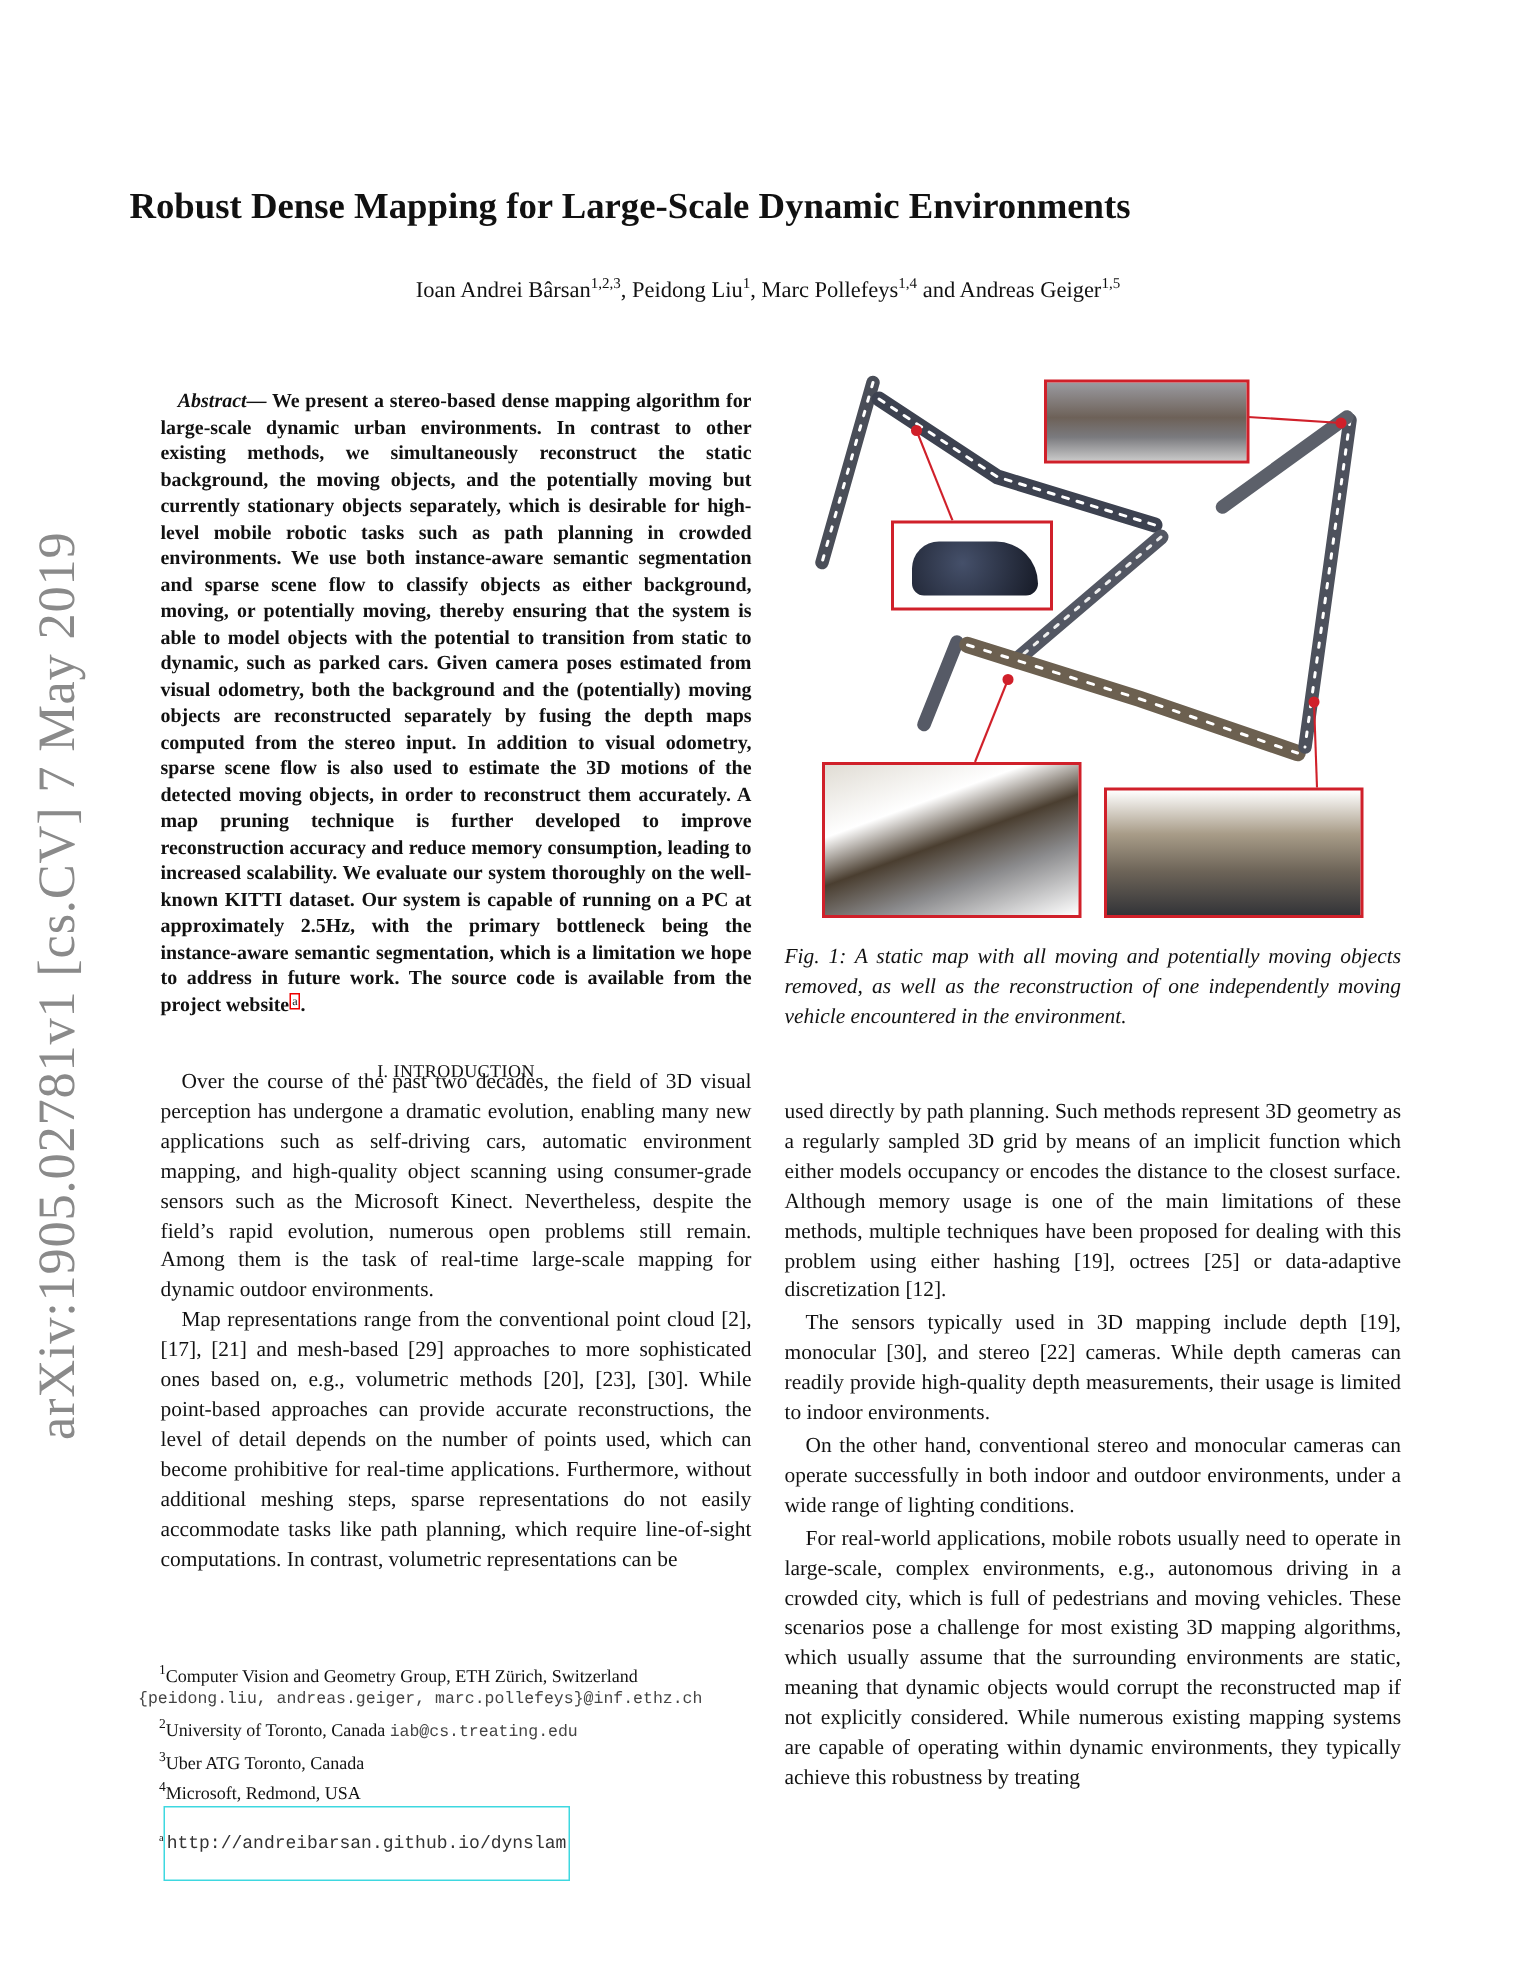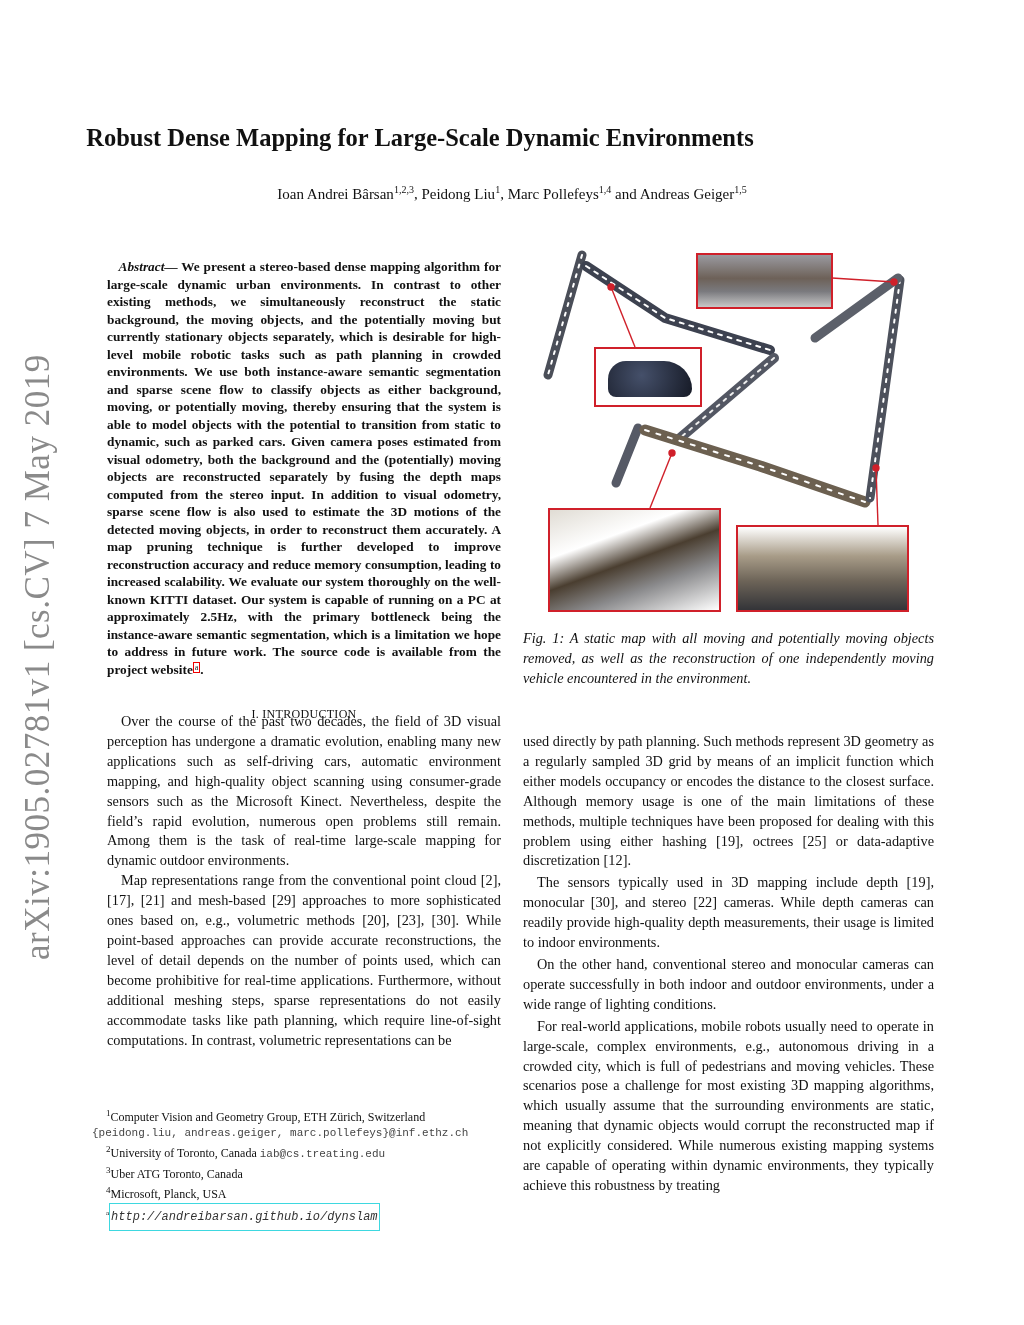--- a/index.html
+++ b/index.html
@@ -18,21 +18,21 @@
   .abstract { top: 258px; font-weight: bold; font-size: 13.3px; line-height: 17.5px; }
   .abstract .lbl { font-style: italic; }
   .fnref { display: inline-block; border: 1.5px solid #e00; font-size: 8px; line-height: 9px; padding: 0 1px; vertical-align: 4px; font-weight: normal; }
   .section-head { position: absolute; left: 107px; width: 394px; top: 707px; text-align: center; font-size: 12px; letter-spacing: 0.3px; }
   .intro { top: 712px; }
   p { margin: 0; text-indent: 14px; }
   .footnotes { position: absolute; left: 92px; width: 410px; top: 1105px; font-size: 12px; line-height: 16px; }
   .footnotes div { text-align: justify; }
   .footnotes sup { font-size: 9px; vertical-align: 5px; }
   .mono { font-family: "Liberation Mono", "DejaVu Sans Mono", monospace; font-size: 11px; color: #444; }
-  .urlbox { display: inline-block; border: 1.5px solid #3ed8e0; padding: 5px 1px; font-style: italic; }
+  .urlbox { display: inline-block; border: 1.5px solid #3ed8e0; padding: 16px 1px; }
   .figure { position: absolute; left: 520px; top: 240px; width: 420px; height: 380px; }
   .caption { position: absolute; left: 523px; width: 411px; top: 628px; font-size: 14.3px; line-height: 20px; text-align: justify; font-style: italic; }
   .rtext { top: 732px; }
   .inset { position: absolute; border: 2px solid #d0202a; overflow: hidden; box-sizing: border-box; }
 </style>
 </head>
 <body>
 
 <div class="arxiv">arXiv:1905.02781v1  [cs.CV]  7 May 2019</div>
 
@@ -51,21 +51,21 @@
 <div class="col left intro">
   <p>Over the course of the past two decades, the field of 3D visual perception has undergone a dramatic evolution, enabling many new applications such as self-driving cars, automatic environment mapping, and high-quality object scanning using consumer-grade sensors such as the Microsoft Kinect. Nevertheless, despite the field’s rapid evolution, numerous open problems still remain. Among them is the task of real-time large-scale mapping for dynamic outdoor environments.</p>
   <p>Map representations range from the conventional point cloud [2], [17], [21] and mesh-based [29] approaches to more sophisticated ones based on, e.g., volumetric methods [20], [23], [30]. While point-based approaches can provide accurate reconstructions, the level of detail depends on the number of points used, which can become prohibitive for real-time applications. Furthermore, without additional meshing steps, sparse representations do not easily accommodate tasks like path planning, which require line-of-sight computations. In contrast, volumetric representations can be</p>
 </div>
 
 <div class="footnotes">
   <div style="padding-left:14px"><sup>1</sup><span>Computer Vision and Geometry Group, ETH Zürich, Switzerland</span></div>
   <div class="mono">{peidong.liu, andreas.geiger, marc.pollefeys}@inf.ethz.ch</div>
   <div style="padding-left:14px"><sup>2</sup><span>University of Toronto, Canada </span><span class="mono">iab@cs.treating.edu</span></div>
   <div style="padding-left:14px"><sup>3</sup><span>Uber ATG Toronto, Canada</span></div>
-  <div style="padding-left:14px"><sup>4</sup><span>Microsoft, Planck, USA</span></div>
+  <div style="padding-left:14px"><sup>4</sup><span>Microsoft, Redmond, USA</span></div>
   <div style="padding-left:14px; margin-top:1px"><sup style="font-size:7px">a</sup><a class="mono urlbox" style="font-size:12px;color:#333">http://andreibarsan.github.io/dynslam</a></div>
 </div>
 
 <div class="figure">
   <svg width="420" height="380" viewBox="0 0 420 380">
     <defs>
       <linearGradient id="road" x1="0" y1="0" x2="1" y2="1">
         <stop offset="0" stop-color="#3e4350"></stop>
           <stop offset="1" stop-color="#6b6e75"></stop>
       </linearGradient>

